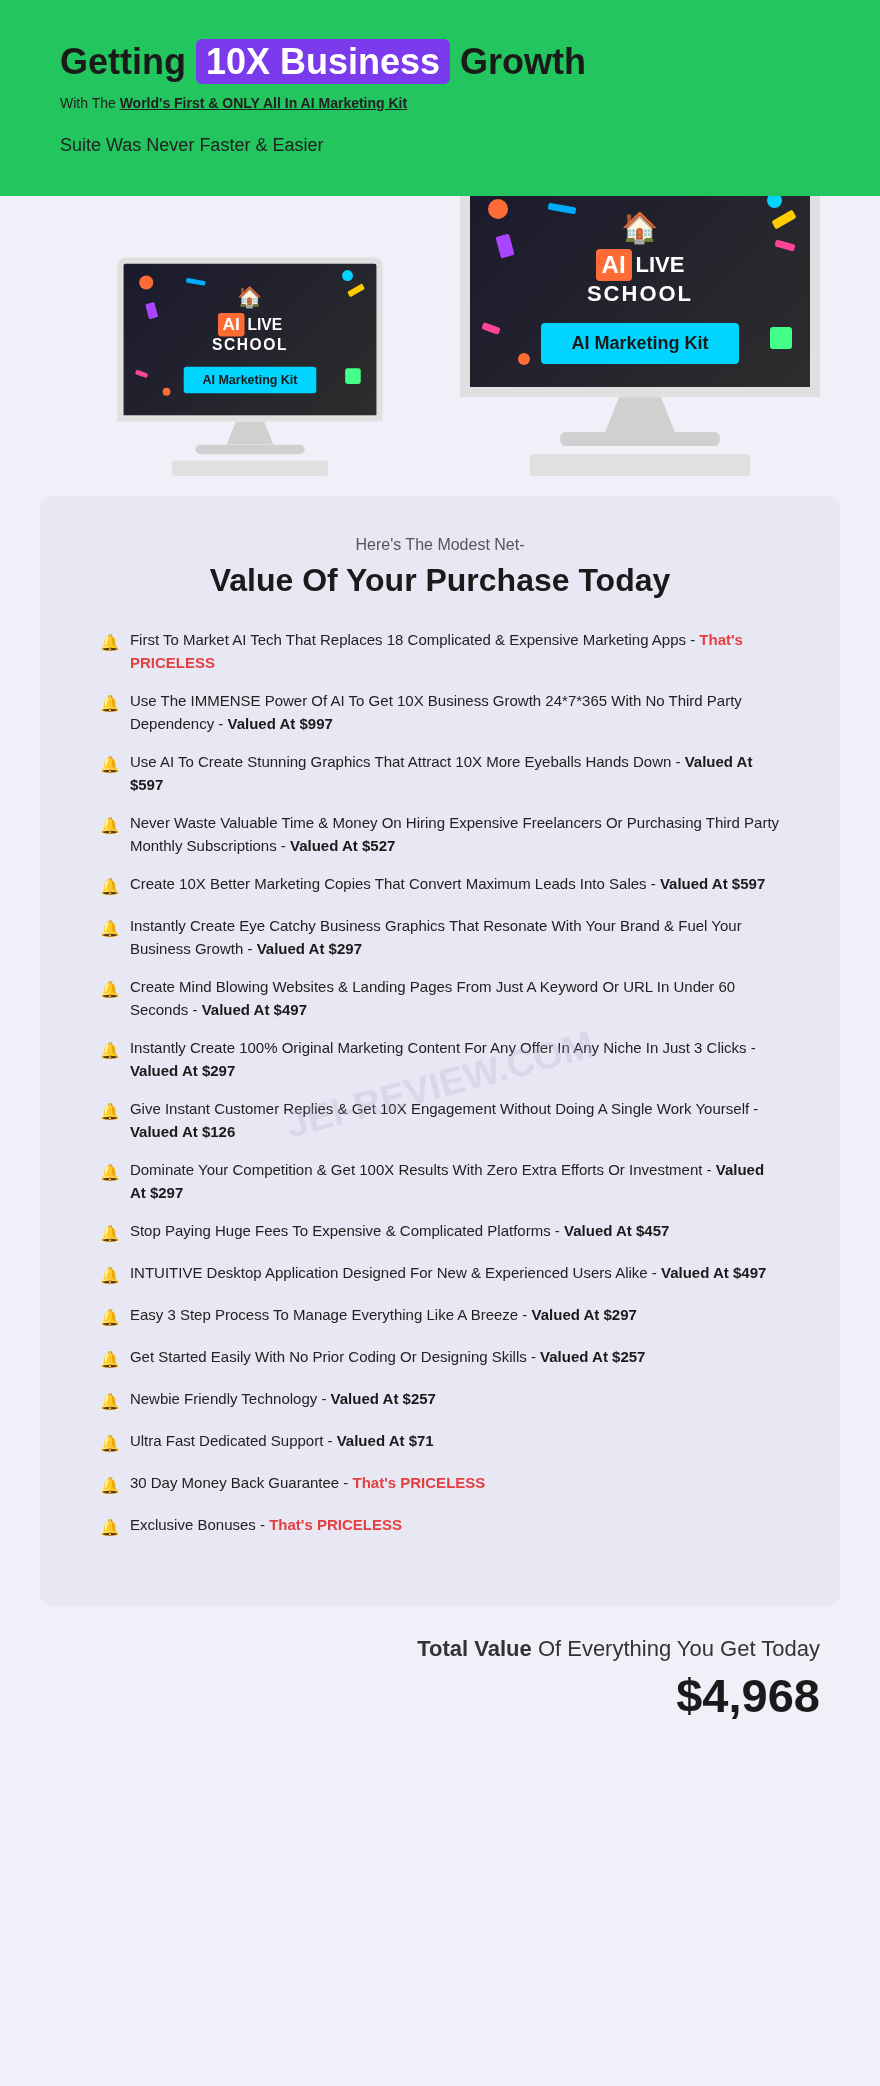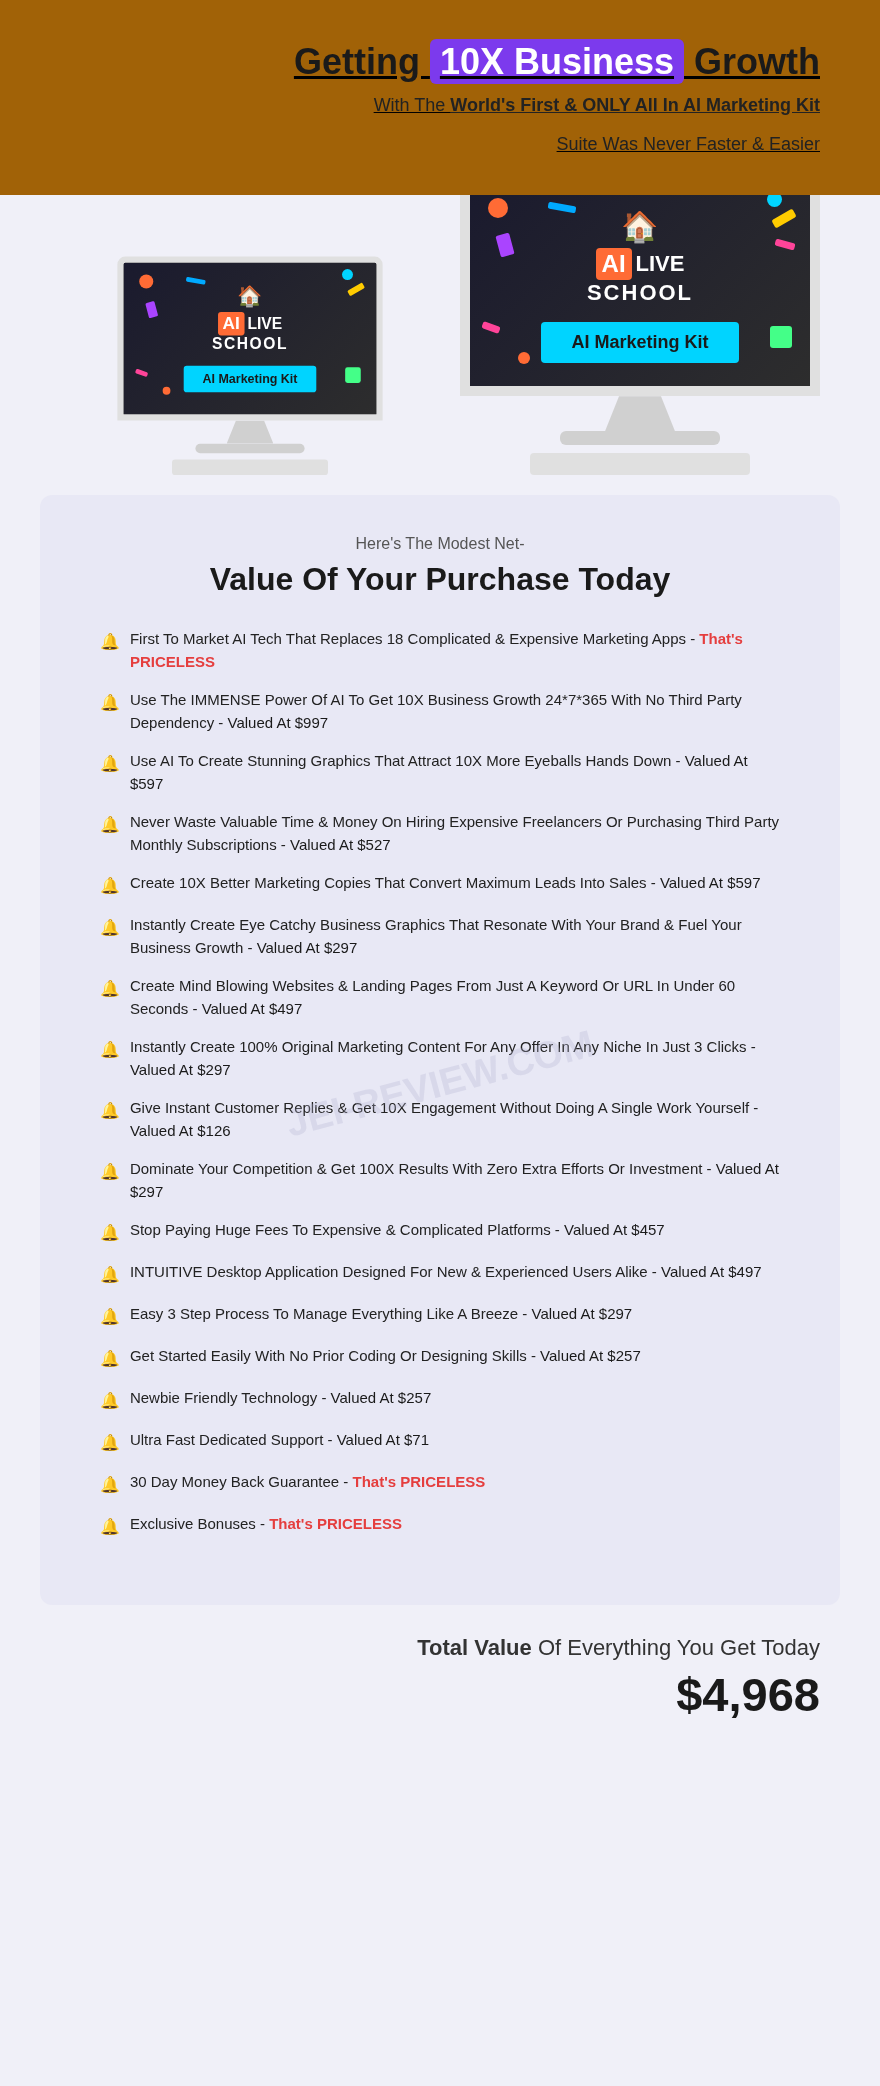--- a/index.html
+++ b/index.html
@@ -10,47 +10,46 @@
       min-height: 2086px;
     }
 
     .page-wrapper {
       width: 880px;
       background: #f0f0f8;
     }
 
     
     .header-section {
-      text-align: right;
+      text-align: left;
       padding: 40px 60px 20px;
-      background: #a16207;
-      text-decoration: underline;
+      background: #22c55e;
     }
 
     .main-title {
       font-size: 36px;
       font-weight: 900;
       color: #1a1a1a;
       margin-bottom: 12px;
       line-height: 1.2;
     }
 
     .highlight-box {
       display: inline;
       background: #7c3aed;
       color: #fff;
       padding: 2px 10px;
       border-radius: 6px;
       font-weight: 900;
     }
 
     .subtitle {
-      font-size: 18px;
+      font-size: 14px;
       color: #222;
-      margin-bottom: 18px;
+      margin-bottom: 24px;
     }
 
     .subtitle u {
       text-decoration: underline;
       font-weight: bold;
     }
 
     .subtitle2 {
       font-size: 18px;
       color: #222;
@@ -224,21 +223,21 @@
     .bell-icon.gold {
       color: #d4a017;
     }
 
     .priceless {
       color: #e53e3e;
       font-weight: bold;
     }
 
     .valued {
-      font-weight: normal;
+      font-weight: bold;
       color: #1a1a1a;
     }
 
     .value-list-container {
       position: relative;
     }
 
     
     .total-section {
       text-align: right;

